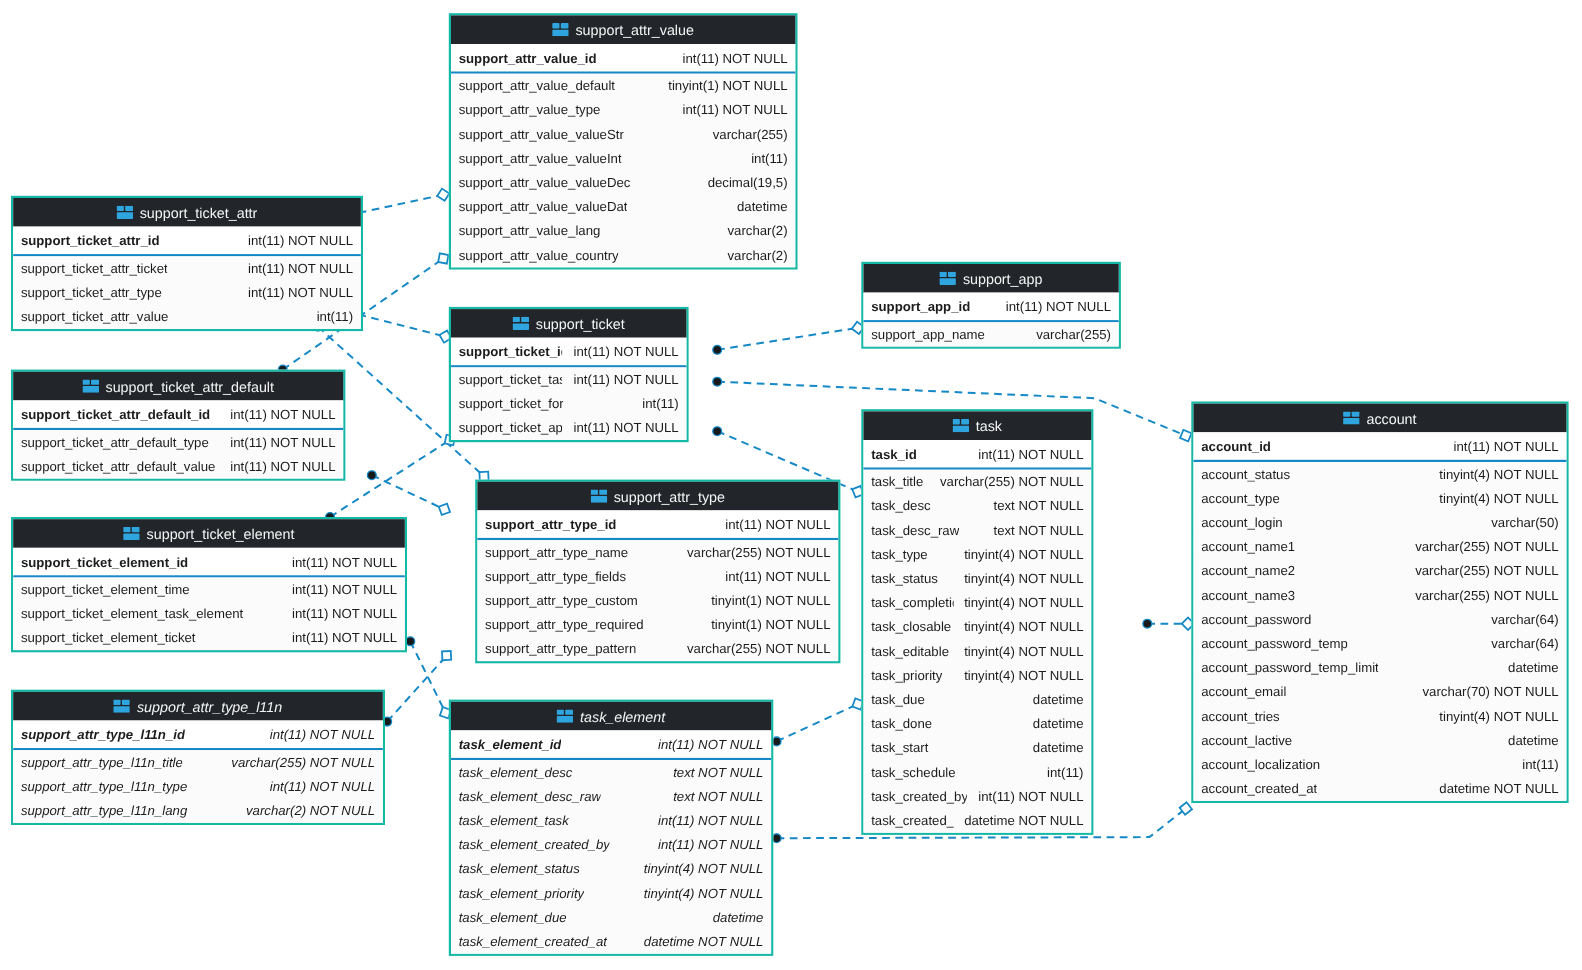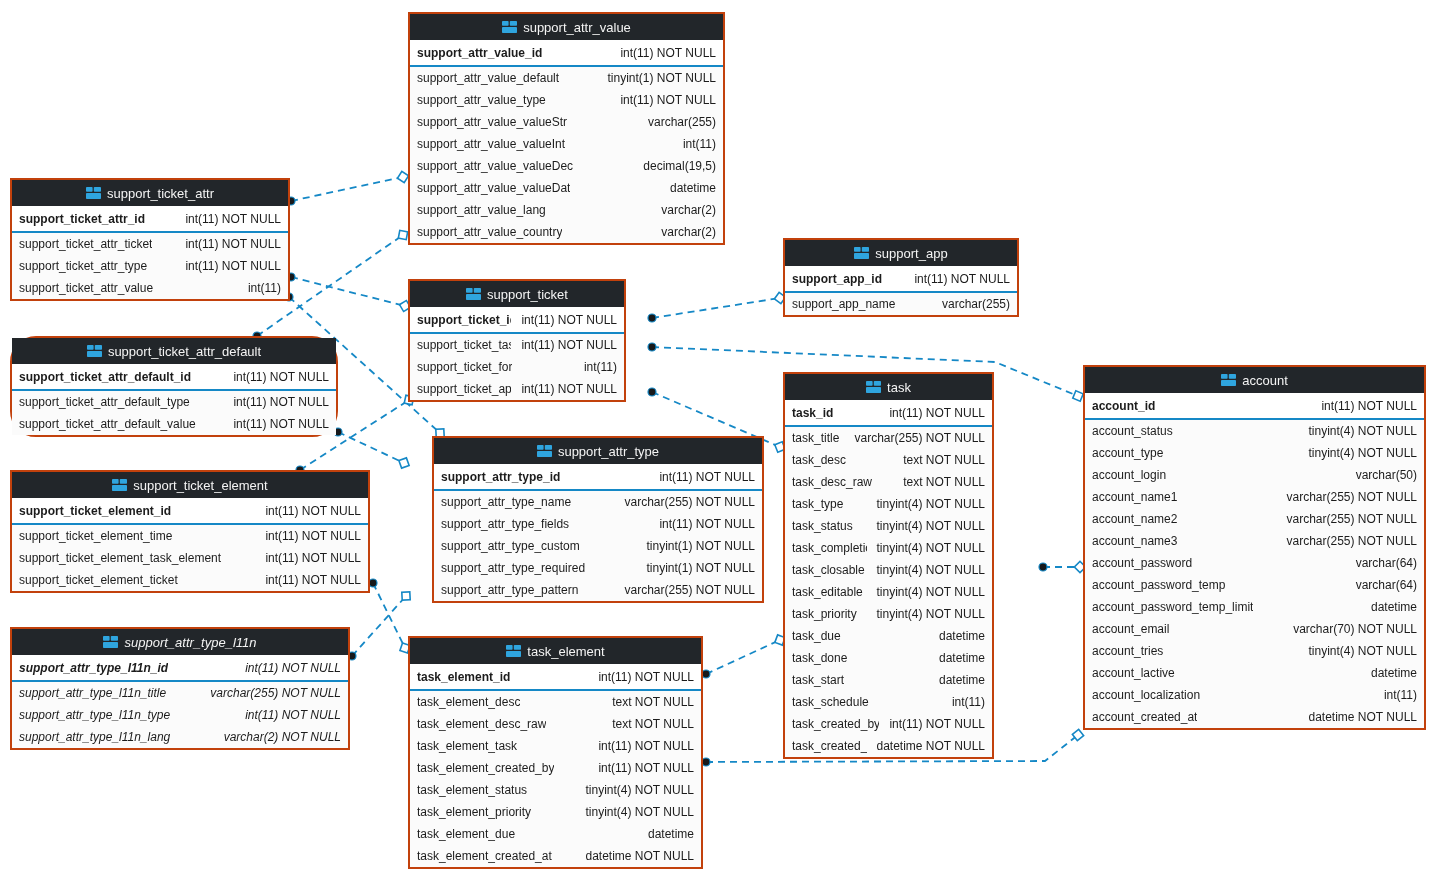--- a/index.html
+++ b/index.html
@@ -1,19 +1,19 @@
 <!DOCTYPE html>
 <html><head>
 <meta charset="utf-8">
 <style>
   html,body{margin:0;padding:0;background:#ffffff;}
   #canvas{position:relative;width:1438px;height:882px;background:#ffffff;overflow:hidden;
           font-family:"Liberation Sans",sans-serif;}
   #rels{position:absolute;left:0;top:0;z-index:1;}
-  .tbl{position:absolute;z-index:2;border:2px solid #c2410c;background:#ffffff;box-sizing:border-box;}
+  .tbl{position:absolute;z-index:2;border:2px solid #14b8a6;background:#ffffff;box-sizing:border-box;}
   .tbl-title{background:#22262a;color:#f4f4f4;font-size:13px;height:26px;display:flex;
              align-items:center;justify-content:center;gap:6px;white-space:nowrap;}
   .tbl-icon{display:inline-flex;align-items:center;}
   .row{display:flex;justify-content:space-between;align-items:center;gap:10px;
        padding:0 7px;height:22px;font-size:12px;color:#1c1c1c;background:#fbfbfb;white-space:nowrap;box-sizing:border-box;}
   .row.pk{height:27px;background:#ffffff;border-bottom:2px solid #1588c6;}
   .row.pk .cname{font-weight:bold;}
   .cname{text-align:left;overflow:hidden;}
   .ctype{text-align:right;flex:1 0 auto;}
 </style>
@@ -134,21 +134,21 @@
       </div>
       <div class="row">
         <span class="cname">support_attr_value_lang</span>
         <span class="ctype">varchar(2)</span>
       </div>
       <div class="row">
         <span class="cname">support_attr_value_country</span>
         <span class="ctype">varchar(2)</span>
       </div>
     </div>
-    <div class="tbl" style="left: 10px; top: 178px; width: 280px;">
+    <div class="tbl" style="left: 10px; top: 178px; width: 320px;">
       <div class="tbl-title">
         <span class="tbl-icon">
           <svg width="15" height="12" viewBox="0 0 15 12">
             <rect x="0" y="0" width="6.6" height="4.8" rx="0.8" fill="#2fa5df"></rect>
             <rect x="7.8" y="0" width="7.2" height="4.8" rx="0.8" fill="#2fa5df"></rect>
             <rect x="0" y="6" width="15" height="6" rx="0.8" fill="#2fa5df"></rect>
           </svg>
         </span>
         <span>support_ticket_attr</span>
       </div>
@@ -162,21 +162,21 @@
       </div>
       <div class="row">
         <span class="cname">support_ticket_attr_type</span>
         <span class="ctype">int(11) NOT NULL</span>
       </div>
       <div class="row">
         <span class="cname">support_ticket_attr_value</span>
         <span class="ctype">int(11)</span>
       </div>
     </div>
-    <div class="tbl" style="left: 10px; top: 336px; width: 328px; border-radius: 26px;">
+    <div class="tbl" style="left: 10px; top: 336px; width: 304px;">
       <div class="tbl-title">
         <span class="tbl-icon">
           <svg width="15" height="12" viewBox="0 0 15 12">
             <rect x="0" y="0" width="6.6" height="4.8" rx="0.8" fill="#2fa5df"></rect>
             <rect x="7.8" y="0" width="7.2" height="4.8" rx="0.8" fill="#2fa5df"></rect>
             <rect x="0" y="6" width="15" height="6" rx="0.8" fill="#2fa5df"></rect>
           </svg>
         </span>
         <span>support_ticket_attr_default</span>
       </div>
@@ -306,21 +306,21 @@
       </div>
       <div class="row">
         <span class="cname">support_attr_type_required</span>
         <span class="ctype">tinyint(1) NOT NULL</span>
       </div>
       <div class="row">
         <span class="cname">support_attr_type_pattern</span>
         <span class="ctype">varchar(255) NOT NULL</span>
       </div>
     </div>
-    <div class="tbl" style="left: 408px; top: 636px; width: 295px;">
+    <div class="tbl" style="left: 408px; top: 636px; width: 295px; font-style: italic;">
       <div class="tbl-title">
         <span class="tbl-icon">
           <svg width="15" height="12" viewBox="0 0 15 12">
             <rect x="0" y="0" width="6.6" height="4.8" rx="0.8" fill="#2fa5df"></rect>
             <rect x="7.8" y="0" width="7.2" height="4.8" rx="0.8" fill="#2fa5df"></rect>
             <rect x="0" y="6" width="15" height="6" rx="0.8" fill="#2fa5df"></rect>
           </svg>
         </span>
         <span>task_element</span>
       </div>

